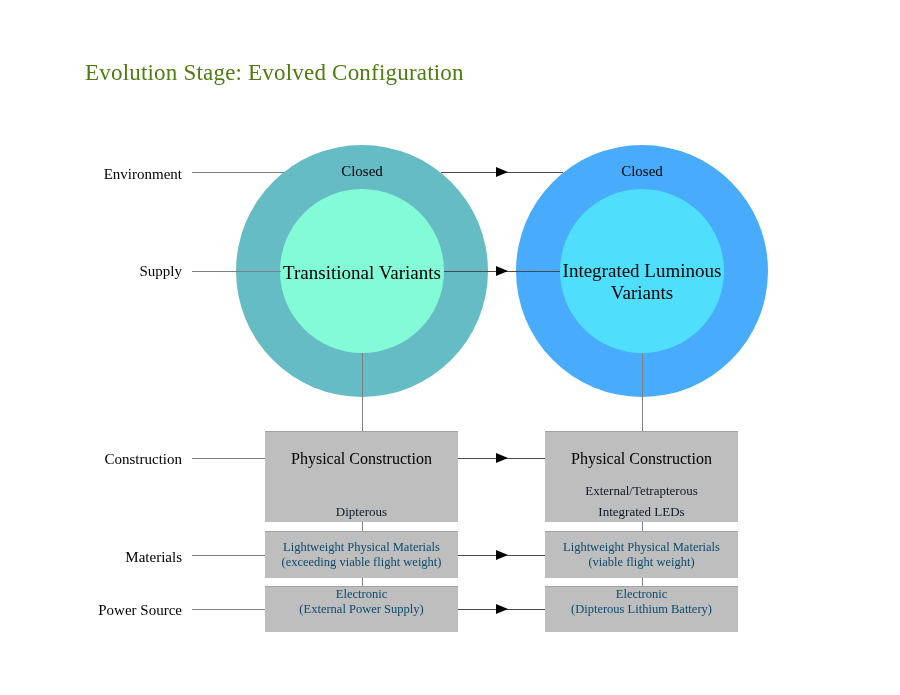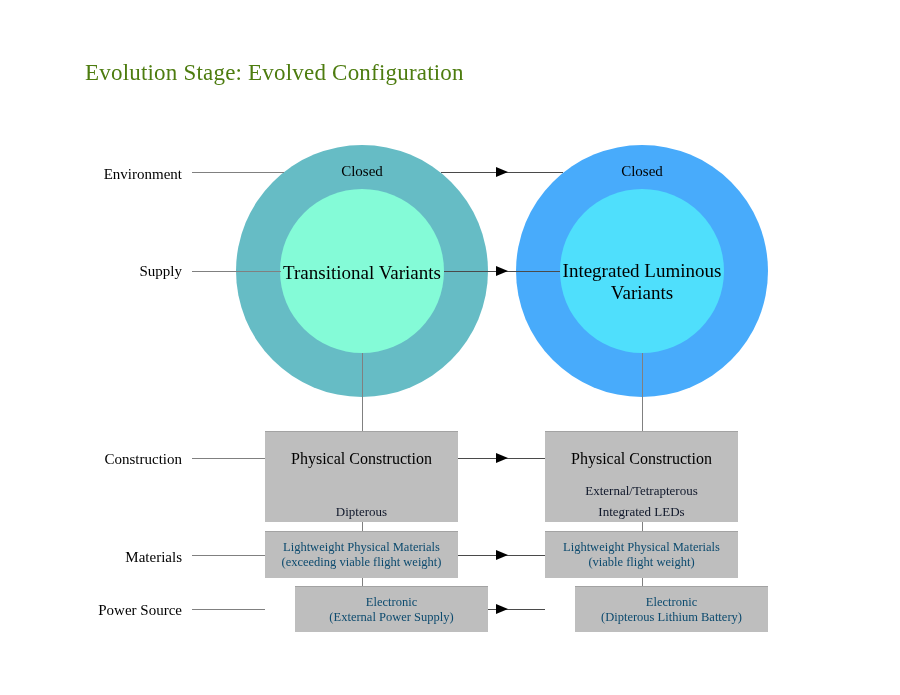--- a/index.html
+++ b/index.html
@@ -36,21 +36,21 @@
   .model-label{width:180px;font-size:19px;line-height:22px;}
   .model-label.l{left:272px;top:262px;}
   .model-label.r{left:552px;top:260px;}
   .box{
     position:absolute;width:193px;background:#BEBEBE;z-index:2;
     display:flex;flex-direction:column;align-items:center;text-align:center;
     border-top:1px solid #a3a3a3;box-sizing:border-box;
   }
   .box.construction{height:91px;top:431px;padding-top:16px;justify-content:space-between;}
   .box.small{height:47px;top:531px;justify-content:center;}
-  .box.power{height:46px;top:586px;justify-content:center;margin-left:30px;}
+  .box.power{height:46px;top:586px;}
   .col-l{left:265px;}
   .col-r{left:545px;}
   .box-title{font-size:16px;line-height:22px;color:#000;}
   .box-sub{font-size:13px;line-height:21px;margin-top:7px;color:#0f172a;}
   .box-sub .subline{display:block;}
   .smalltext{font-size:12.5px;line-height:15px;color:#0c4a6e;}
 </style>
 </head>
 <body>
 

